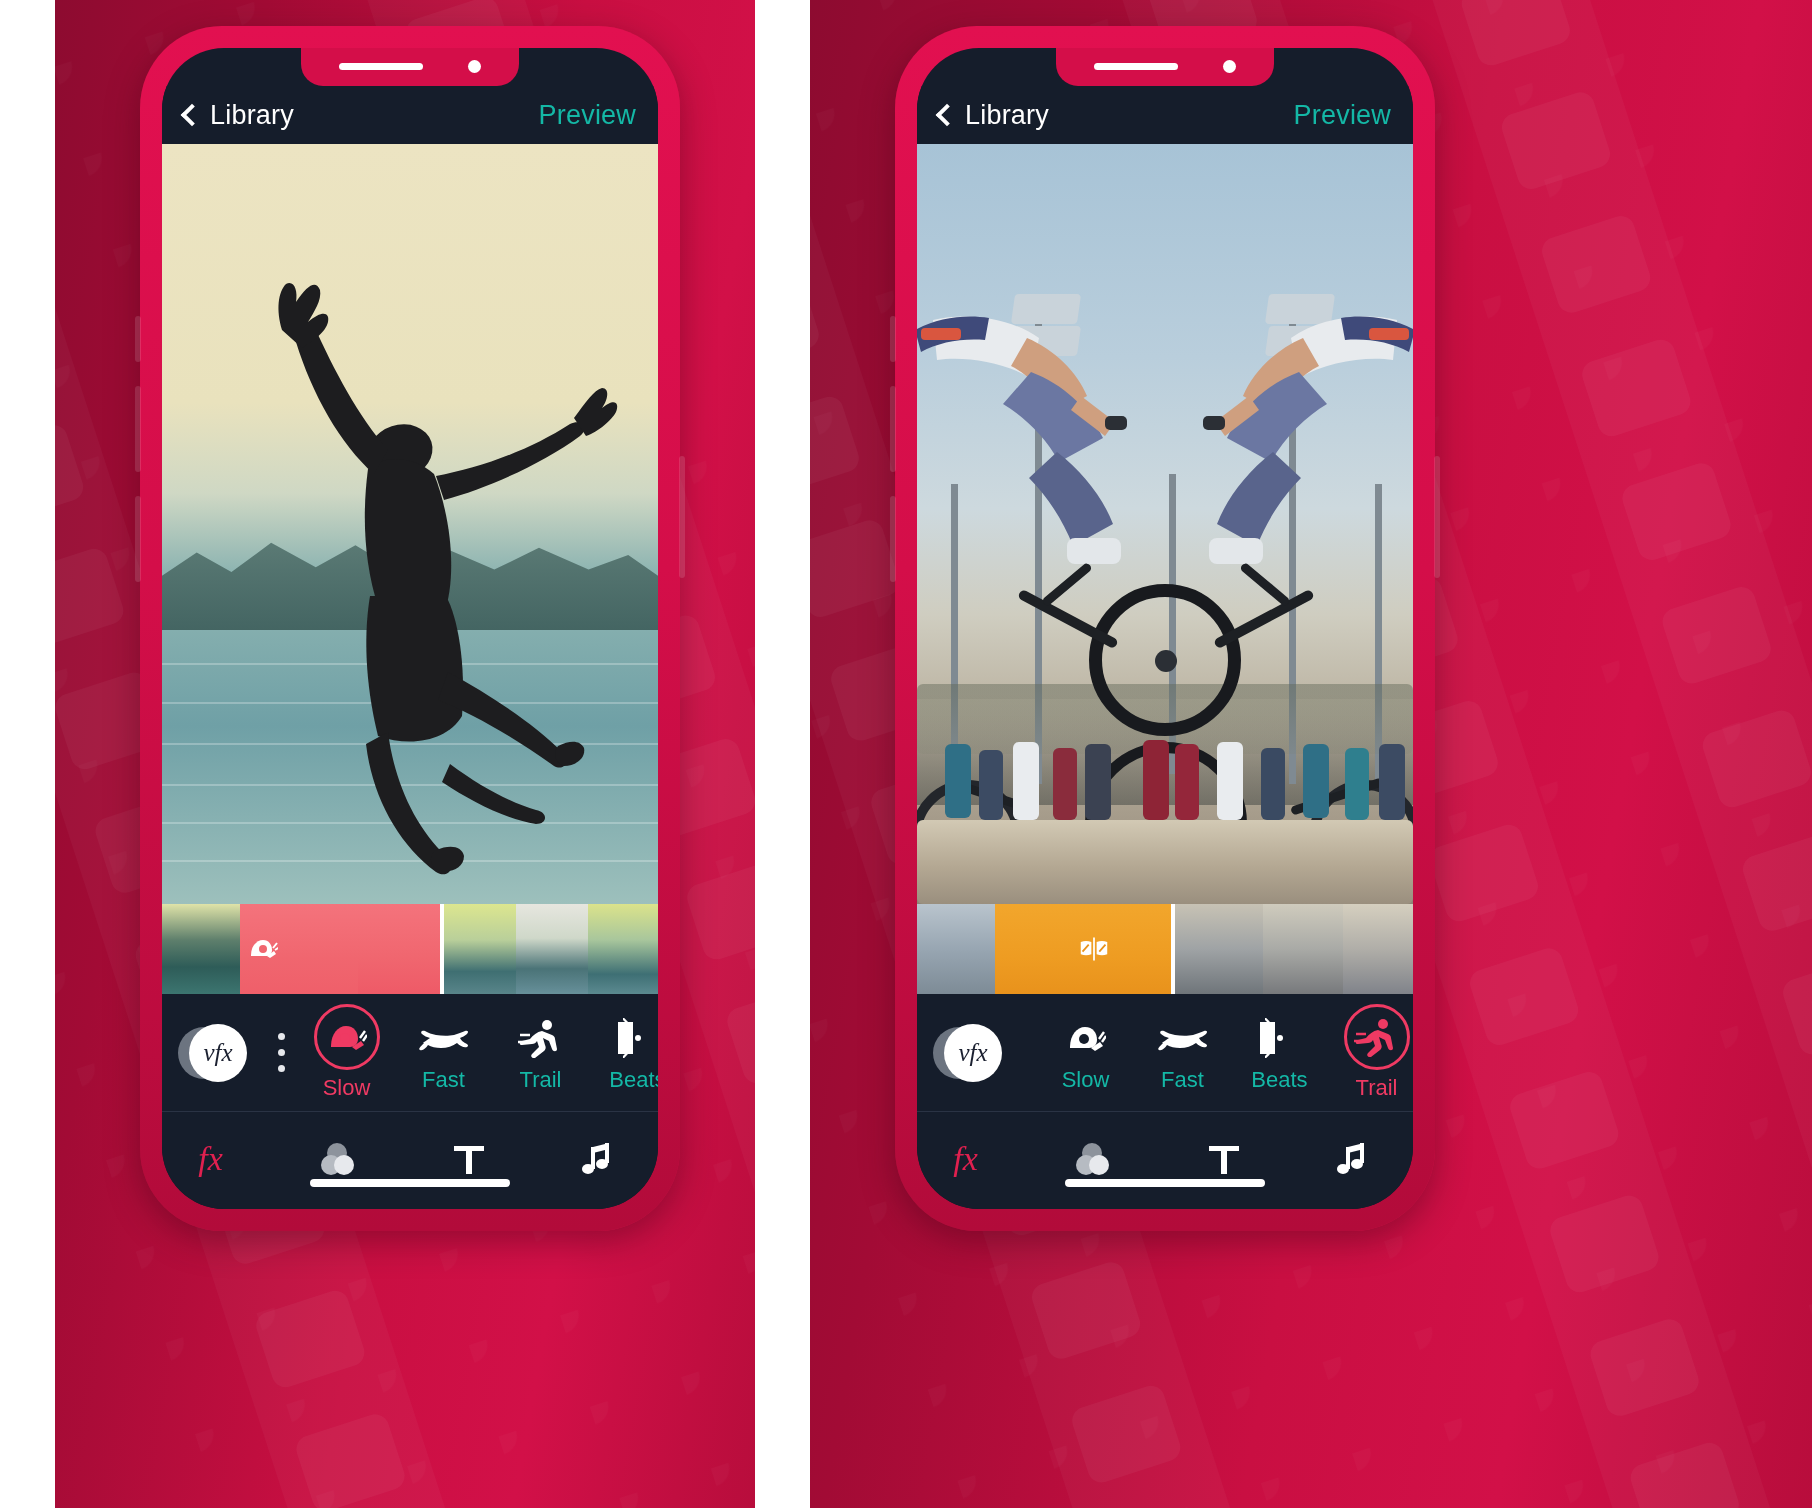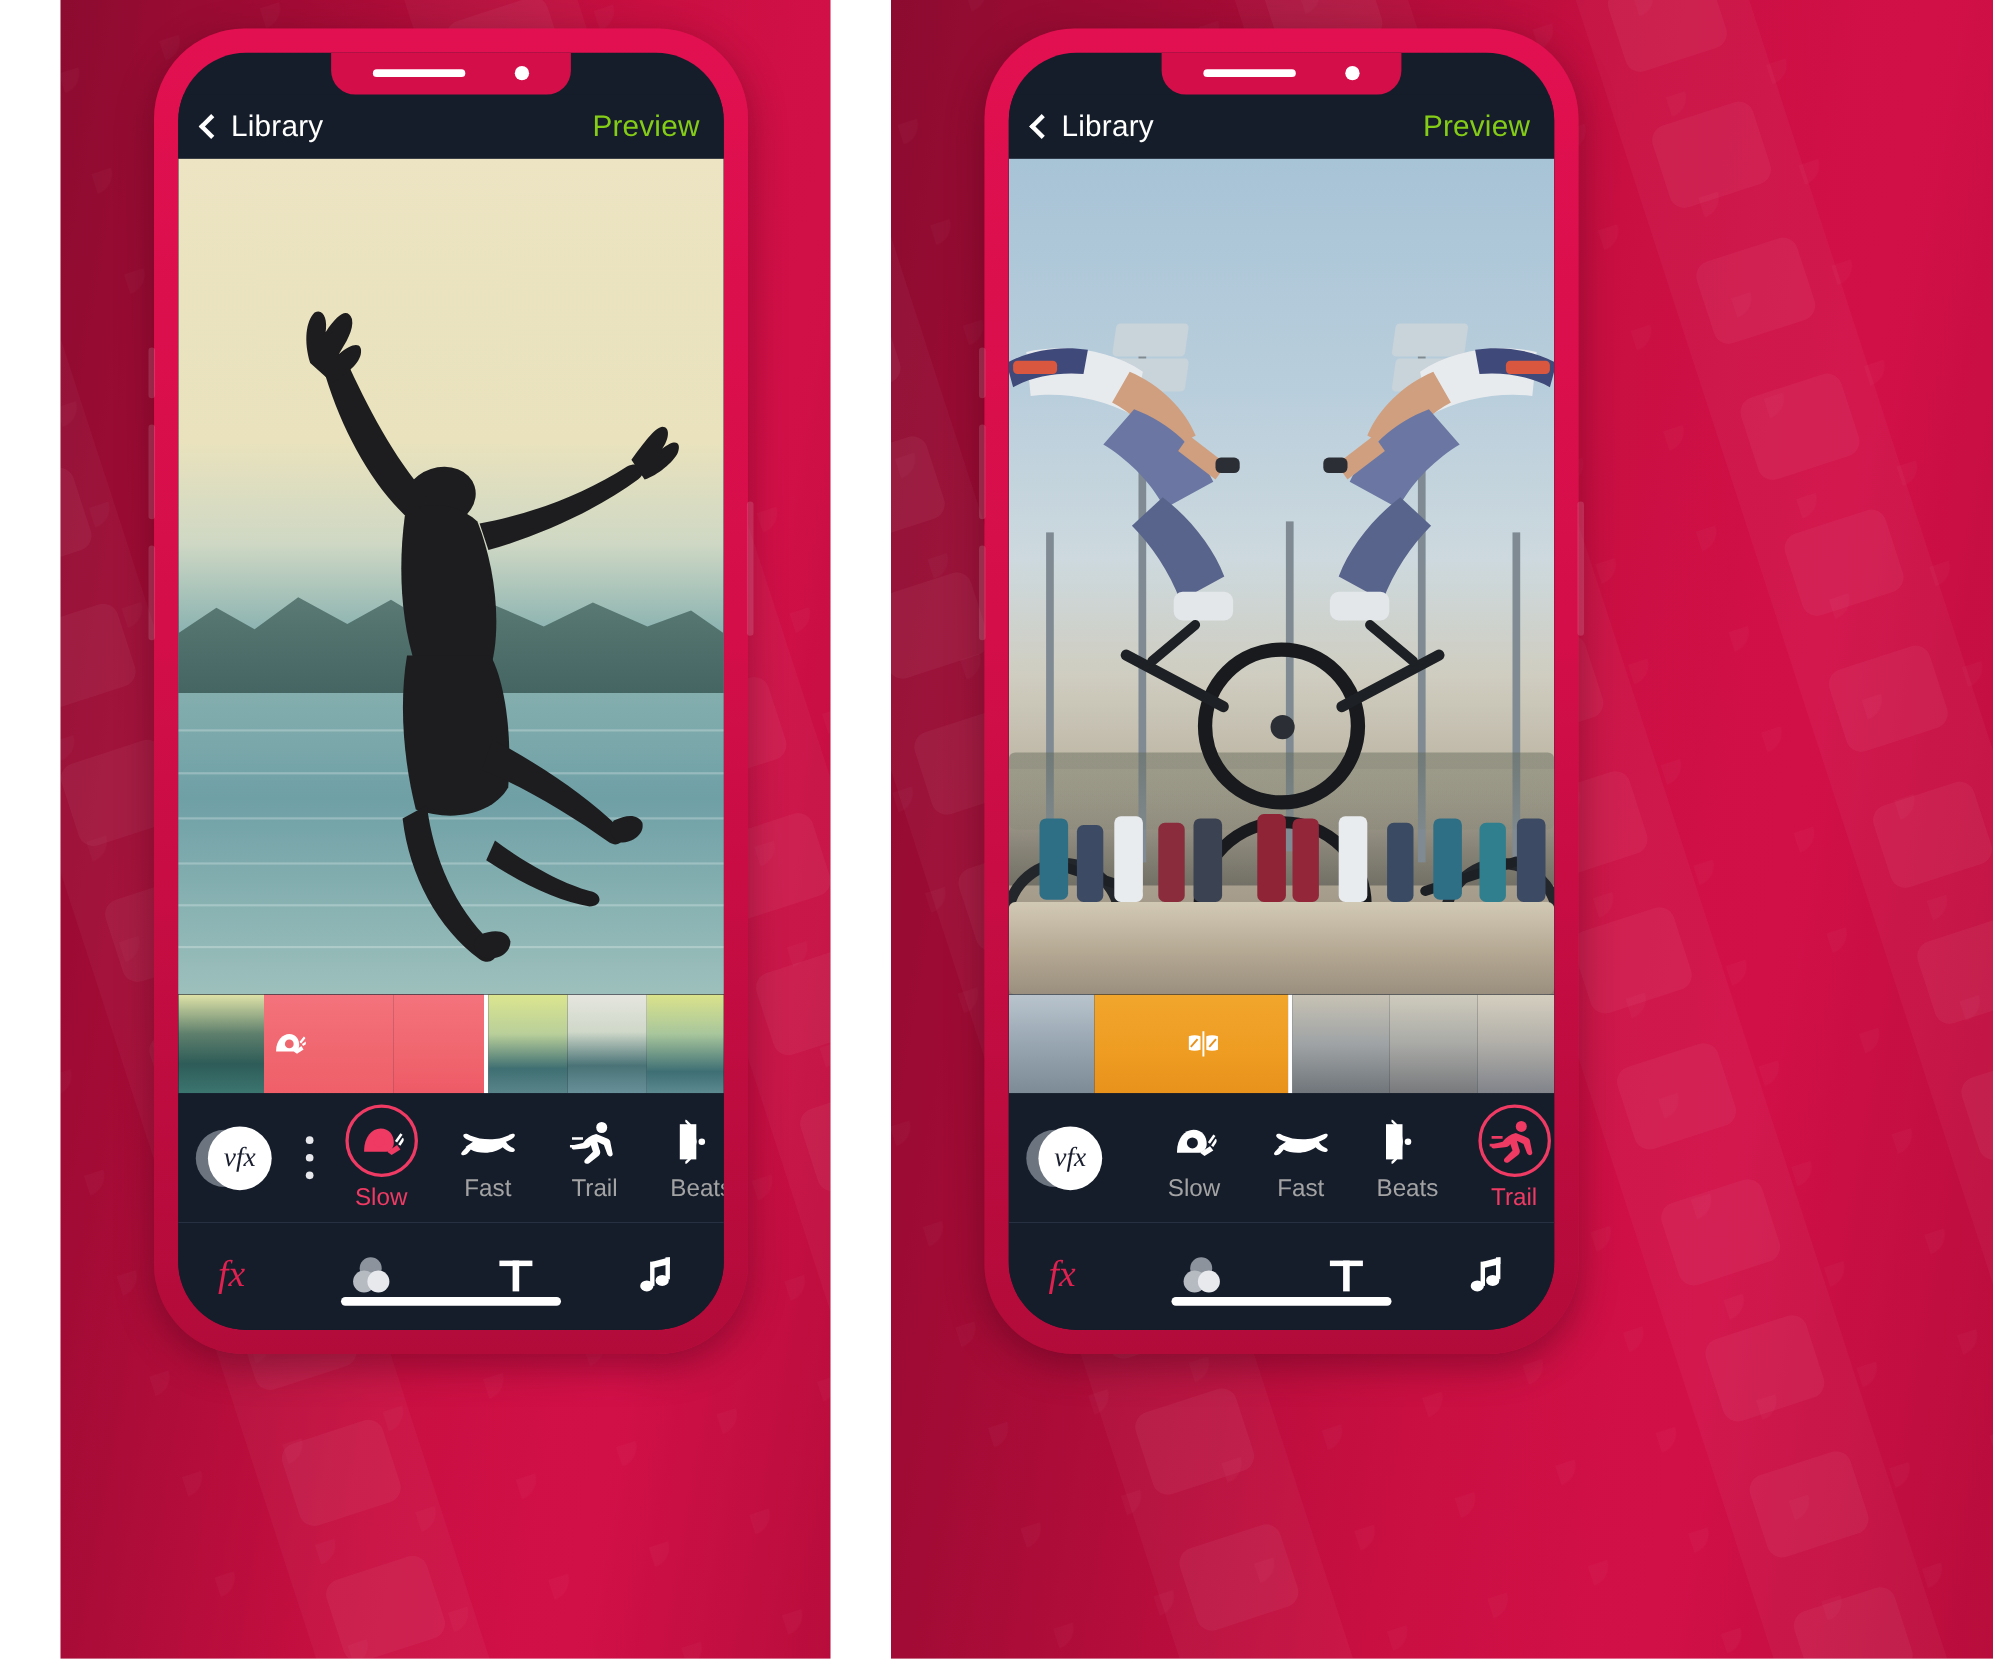--- a/index.html
+++ b/index.html
@@ -97,21 +97,21 @@
     display:flex; align-items:center; justify-content:space-between;
     padding:0 22px; background:#151d2b; z-index:6;
   }
   .navleft { display:flex; align-items:center; gap:6px; }
   .chev {
     width:16px; height:16px;
     border-left:4px solid #ffffff; border-bottom:4px solid #ffffff;
     transform: rotate(45deg); margin-right:4px;
   }
   .nav-label { color:#ffffff; font-size:27px; letter-spacing:.2px; }
-  .nav-preview { color:#84cc16; font-size:27px; letter-spacing:.2px; }
+  .nav-preview { color:#14b8a6; font-size:27px; letter-spacing:.2px; }
 
   
   .video { position:absolute; left:0; top:96px; width:100%; height:760px; overflow:hidden; }
 
   
   .sc1 { position:absolute; inset:0; background:linear-gradient(180deg,#ece4c2 0%,#e9e2bd 34%,#cfd8c4 46%,#8fb5b2 56%,#6fa3a6 70%,#93b9b4 86%,#b6cdc2 100%); }
   .sc1 .mtn { position:absolute; bottom:36%; width:100%; height:16%;
     background: linear-gradient(180deg, #5d7c76 0%, #3f5f5c 100%);
     clip-path: polygon(0 100%,0 55%,7% 36%,14% 52%,22% 28%,31% 48%,39% 30%,48% 52%,58% 34%,67% 50%,76% 32%,86% 50%,94% 38%,100% 55%,100% 100%); opacity:.92; }
   .sc1 .water { position:absolute; bottom:0; width:100%; height:36%;
@@ -149,21 +149,21 @@
     color:#1b2030; font-size:25px; font-style:italic; font-family:"Liberation Serif", serif; margin-left:10px;
   }
   .dots { flex:0 0 auto; width:34px; display:flex; flex-direction:column; align-items:center; gap:9px; }
   .dots span { width:7px; height:7px; border-radius:50%; background:#e6e8ec; }
   .fxitems { display:flex; align-items:center; flex:1 1 auto; }
   .fxitem {
     flex:0 0 auto; width:97px; display:flex; flex-direction:column;
     align-items:center; justify-content:center; gap:3px;
   }
   .fxicon { width:56px; height:52px; display:flex; align-items:center; justify-content:center; position:relative; }
-  .fxlabel { font-size:22px; color:#a3a3a3; white-space:nowrap; }
+  .fxlabel { font-size:22px; color:#14b8a6; white-space:nowrap; }
   .fxitem.active .fxlabel { color:#ef3a63; }
   .fxitem.active .fxicon {
     border:3px solid #ef3a63; border-radius:50%; width:66px; height:66px; margin-bottom:2px;
   }
   .fxitem.active svg path, .fxitem.active svg circle, .fxitem.active svg rect,
   .fxitem.active svg ellipse, .fxitem.active svg polygon { fill:#ef3a63 !important; }
 
   
   .bottombar {
     position:absolute; left:0; top:1064px; width:100%; height:97px;

